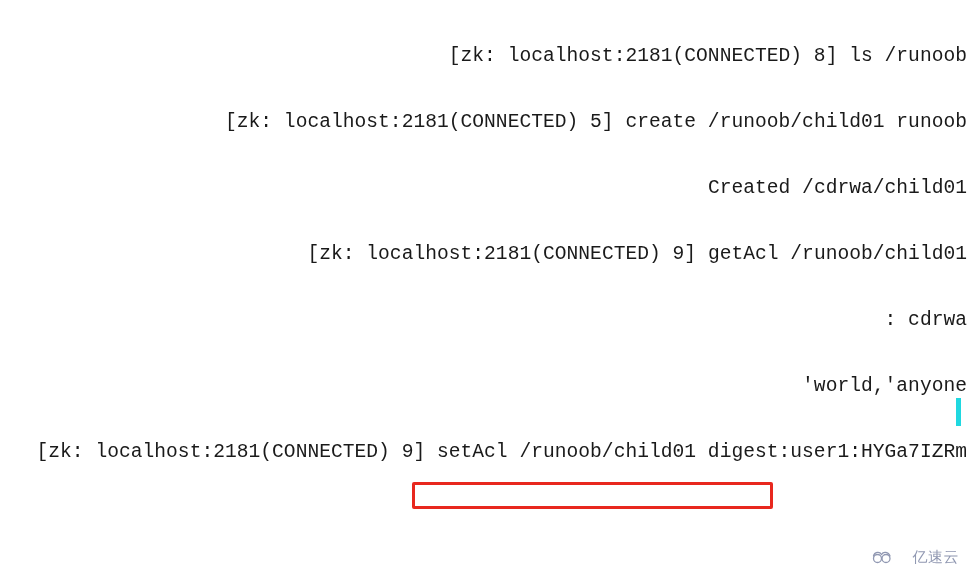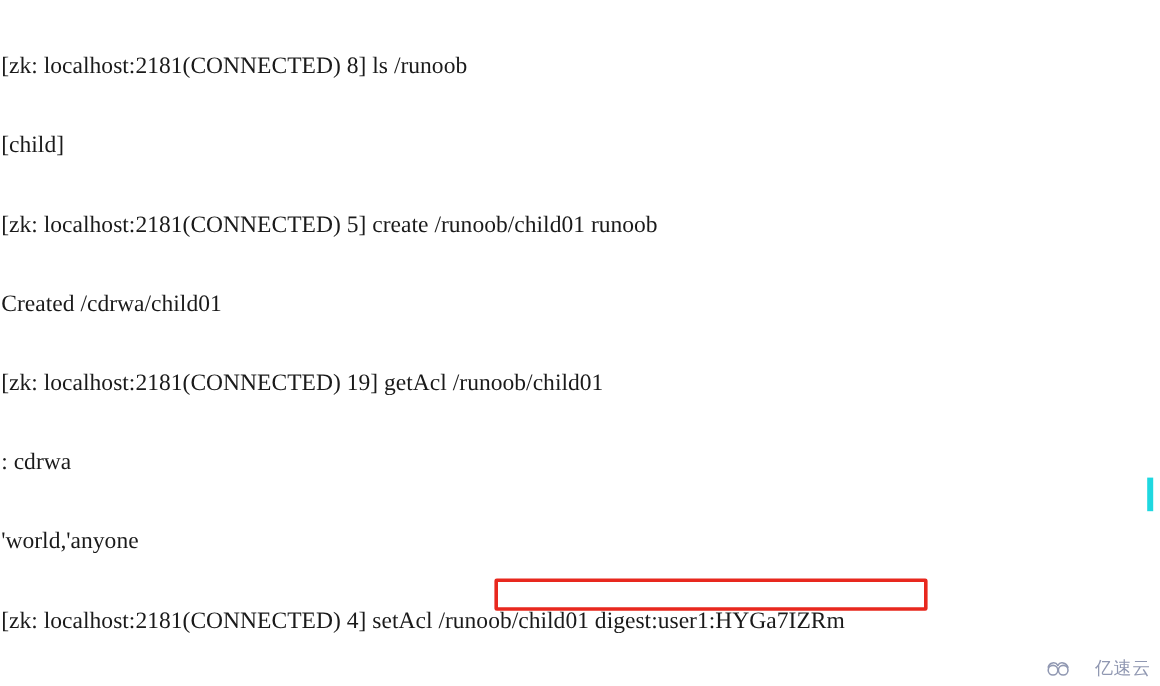--- a/index.html
+++ b/index.html
@@ -16,27 +16,28 @@
   }
 
   #terminal {
     position: absolute;
     left: 0;
     top: 0;
     width: 967px;
     height: 572px;
     background: #ffffff;
     color: #1a1a1a;
-    font-family: Liberation Serif, serif;
+    font-family: Liberation Mono, monospace;
     font-size: 19.6px;
     line-height: 22px;
     letter-spacing: 0.02px;
     white-space: pre;
     padding: 1px 0 0 1px;
     box-sizing: border-box;
+    text-align: right;
   }
 
   .line {
     height: 22px;
     white-space: pre;
     position: relative;
   }
 
   
   #highlight-box {
@@ -84,27 +85,26 @@
     width: 22px;
     height: 15px;
     display: block;
   }
 </style>
 </head>
 <body>
 
 <div id="terminal">
   <div class="line">[zk: localhost:2181(CONNECTED) 8] ls /runoob</div>
-  <div class="line">[child]</div>
   <div class="line">[zk: localhost:2181(CONNECTED) 5] create /runoob/child01 runoob</div>
   <div class="line">Created /cdrwa/child01</div>
-  <div class="line">[zk: localhost:2181(CONNECTED) 19] getAcl /runoob/child01</div>
+  <div class="line">[zk: localhost:2181(CONNECTED) 9] getAcl /runoob/child01</div>
   <div class="line">: cdrwa</div>
   <div class="line">'world,'anyone</div>
-  <div class="line">[zk: localhost:2181(CONNECTED) 4] setAcl /runoob/child01 digest:user1:HYGa7IZRm</div>
+  <div class="line">[zk: localhost:2181(CONNECTED) 9] setAcl /runoob/child01 digest:user1:HYGa7IZRm</div>
   
   
   
   
   
   
   
   
   
   

